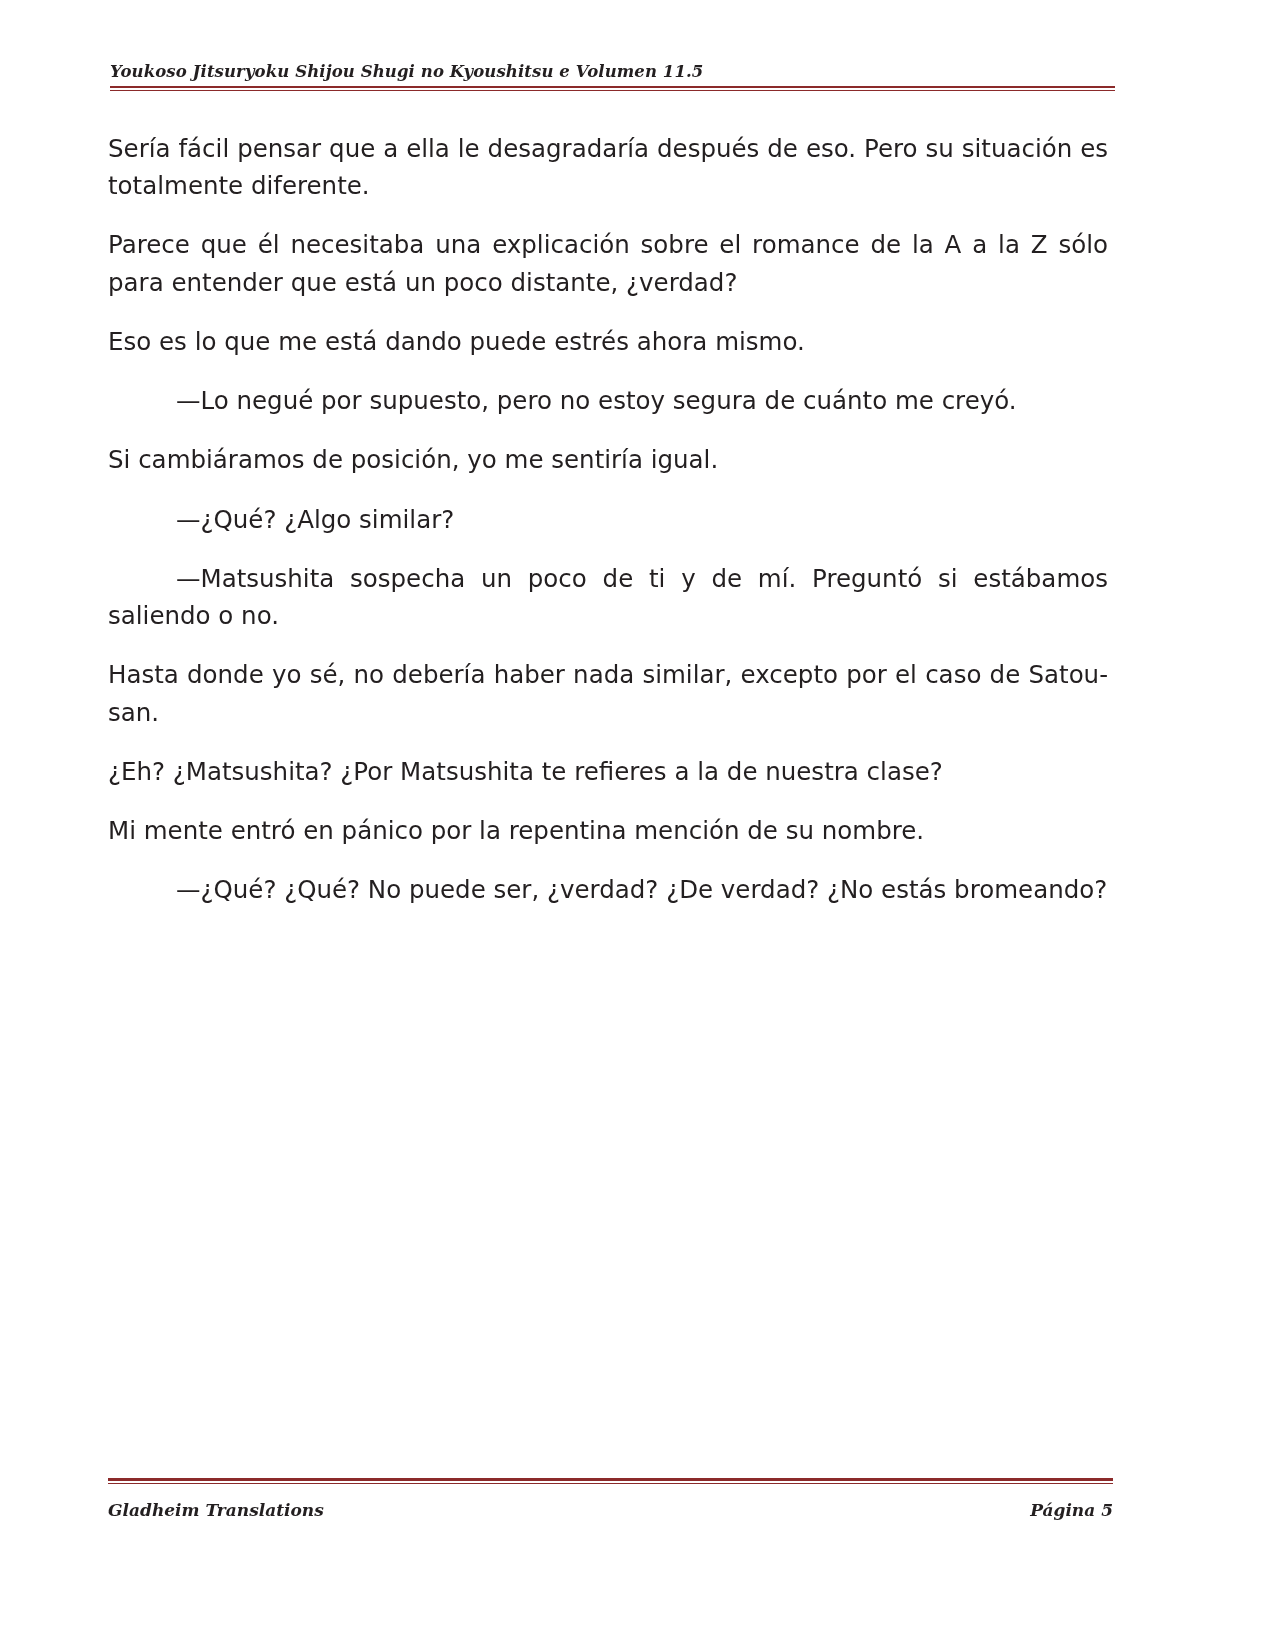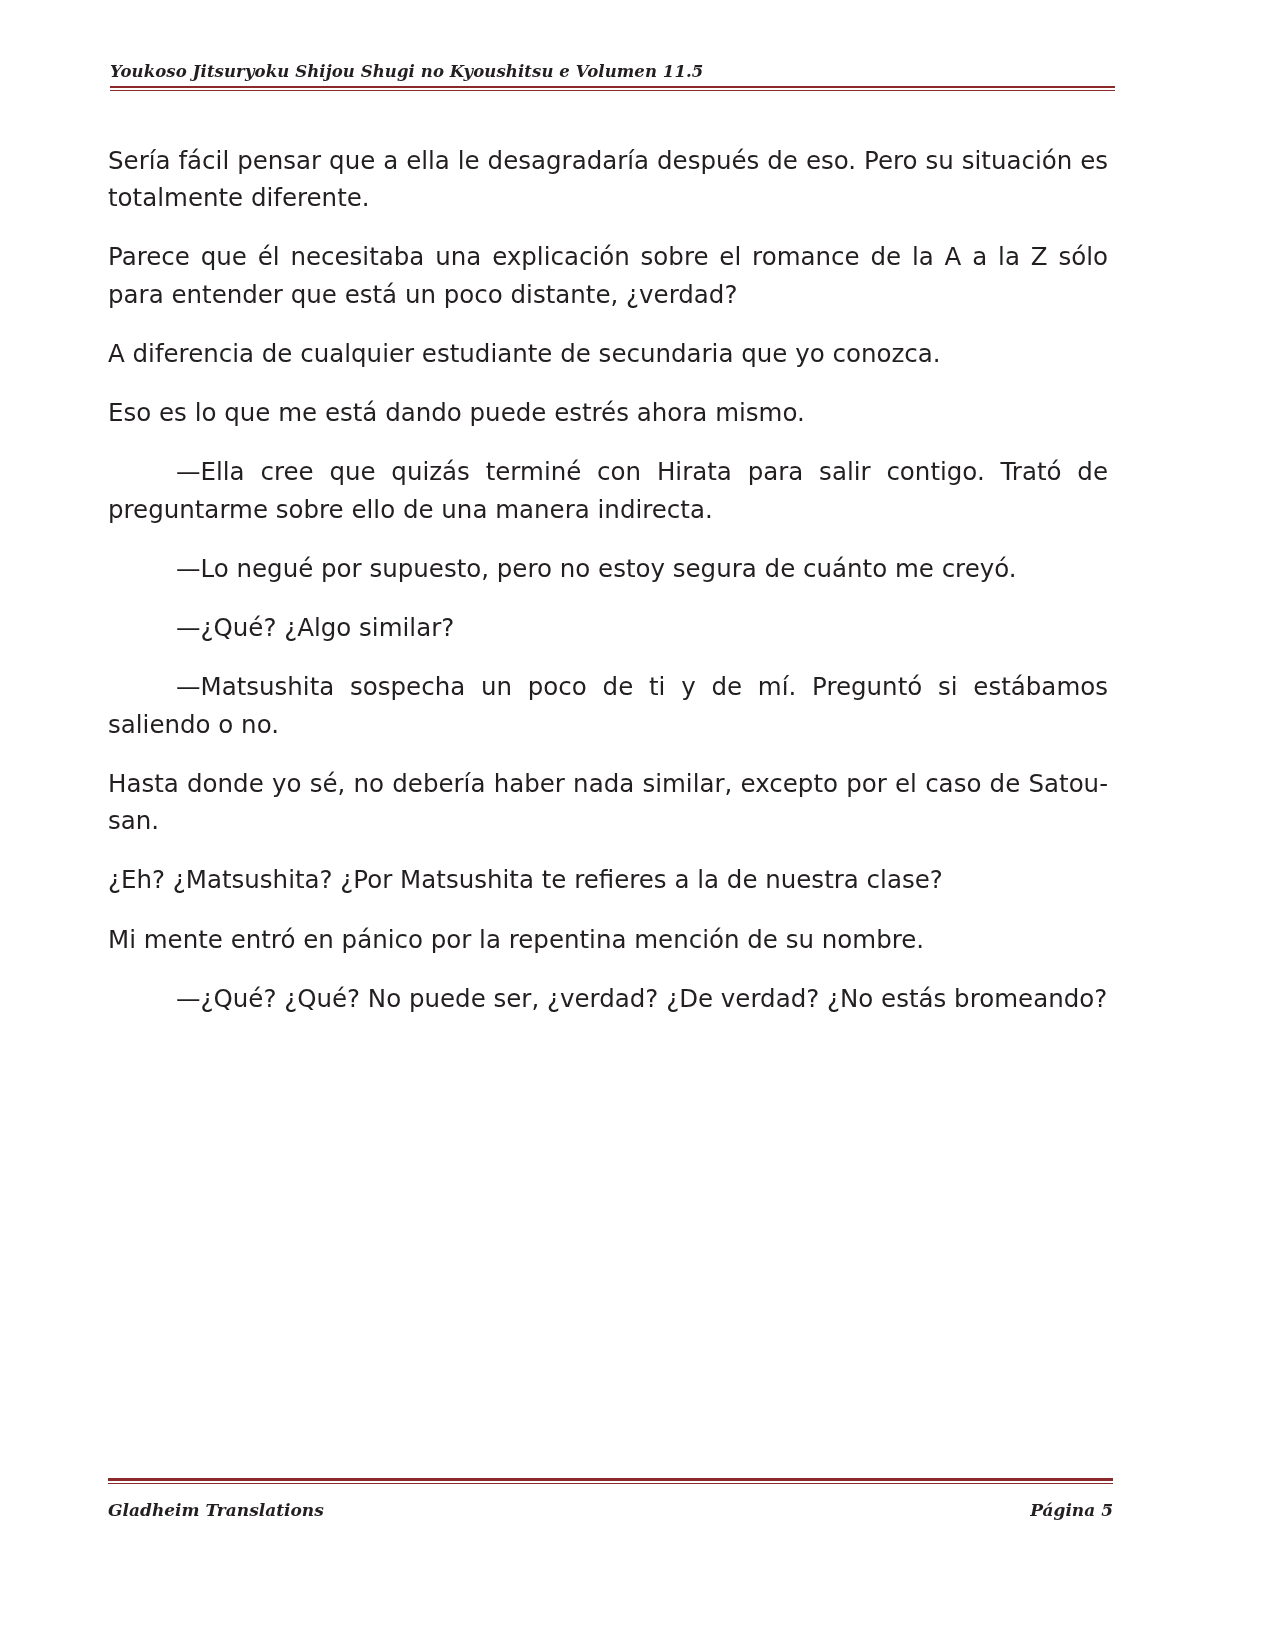--- a/index.html
+++ b/index.html
@@ -44,21 +44,21 @@
     margin-top: 5px;
     border-top: 2px solid #8b2a2a;
     border-bottom: 1px solid #8b2a2a;
     height: 2px;
     width: 1005px;
   }
   
   .content {
     position: absolute;
     left: 108px;
-    top: 142px;
+    top: 130px;
     width: 1000px;
   }
   p.para {
     margin: 0 0 22px 0;
     font-size: 24.5px;
     line-height: 1.52;
     text-align: justify;
     text-justify: inter-word;
     color: #231f20;
     -webkit-hyphens: none;
@@ -103,24 +103,23 @@
 <div class="page">
 
   <div class="header-wrap">
     <div class="header-title">Youkoso Jitsuryoku Shijou Shugi no Kyoushitsu e Volumen 11.5</div>
     <div class="header-rule"></div>
   </div>
 
   <div class="content">
     <p class="para">Sería fácil pensar que a ella le desagradaría después de eso. Pero su situación es totalmente diferente.</p>
     <p class="para">Parece que él necesitaba una explicación sobre el romance de la A a la Z sólo para entender que está un poco distante, ¿verdad?</p>
-    <p class="para nojustify">A diferencia de cualquier estudiante de secundaria que yo conozca.</p>
     <p class="para nojustify">Eso es lo que me está dando puede estrés ahora mismo.</p>
-    <p class="para indent">—Ella cree que quizás terminé con Hirata para salir contigo. Trató de preguntarme sobre ello de una manera indirecta.</p>
     <p class="para indent nojustify">—Lo negué por supuesto, pero no estoy segura de cuánto me creyó.</p>
+    <p class="para nojustify">Si cambiáramos de posición, yo me sentiría igual.</p>
     <p class="para indent nojustify">—¿Qué? ¿Algo similar?</p>
     <p class="para indent">—Matsushita sospecha un poco de ti y de mí. Preguntó si estábamos saliendo o no.</p>
     <p class="para">Hasta donde yo sé, no debería haber nada similar, excepto por el caso de Satou-san.</p>
     <p class="para nojustify">¿Eh? ¿Matsushita? ¿Por Matsushita te refieres a la de nuestra clase?</p>
     <p class="para nojustify">Mi mente entró en pánico por la repentina mención de su nombre.</p>
     <p class="para indent">—¿Qué? ¿Qué? No puede ser, ¿verdad? ¿De verdad? ¿No estás bromeando?</p>
   </div>
 
   <div class="footer-wrap">
     <div class="footer-rule"></div>

